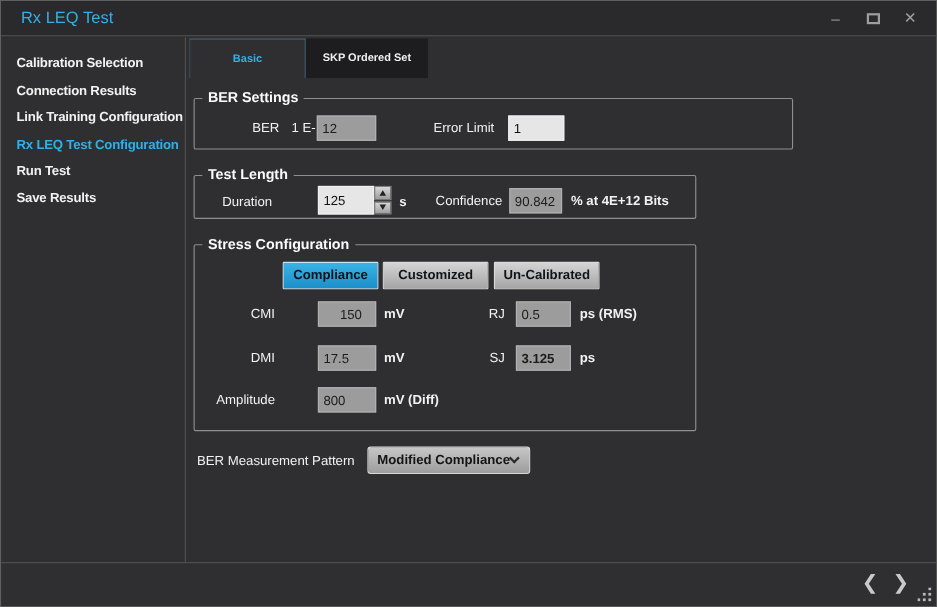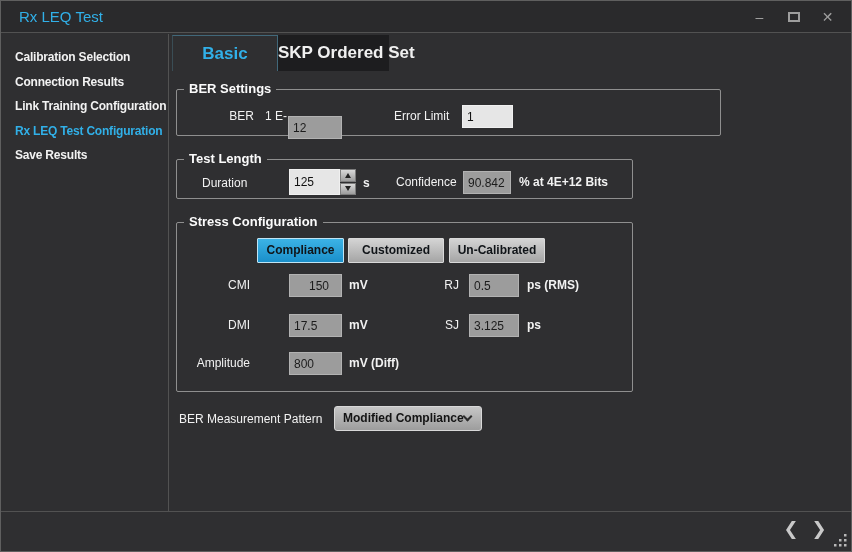--- a/index.html
+++ b/index.html
@@ -35,21 +35,21 @@
   .side-item {
     height:24.6px; line-height:24.6px; padding-left:14px;
     font-size:12px; font-weight:600; letter-spacing:-0.2px;
     color:#f2f2f2; white-space:nowrap; cursor:default;
   }
   .side-item.active { color:#31b0e8; }
 
   
   .tab {
     position:absolute; top:34px; height:36px; line-height:35px; text-align:center;
-    font-size:17px; font-weight:600; white-space:nowrap; cursor:default;
+    font-size:10px; font-weight:600; white-space:nowrap; cursor:default;
   }
   .tab.active {
     left:171px; width:106px; color:#31b0e8; background:#2f2f31;
     border-top:1px solid #41687a; border-left:1px solid #3a4d55; border-right:1px solid #41687a;
   }
   .tab.inactive { left:277px; width:111px; background:#1d1d1f; color:#f0f0f0; }
 
   
   .group { position:absolute; border:1px solid #8f8f8f; border-radius:2px; }
   .legend {
@@ -117,31 +117,32 @@
         </span>
       <span class="win-btn">✕</span>
     </div>
   </div>
 
   <div class="sidebar">
     <div class="side-item">Calibration Selection</div>
     <div class="side-item">Connection Results</div>
     <div class="side-item">Link Training Configuration</div>
     <div class="side-item active">Rx LEQ Test Configuration</div>
+    <div class="side-item">Run Test</div>
     <div class="side-item">Save Results</div>
   </div>
 
   <div class="tab active">Basic</div>
   <div class="tab inactive">SKP Ordered Set</div>
 
   <div class="group" style="left:175px; top:88px; width:545px; height:47px;">
     <div class="legend">BER Settings</div>
     <div class="lbl" style="left:20px; width:57px; top:15px; line-height:23px; text-align:right;">BER</div>
     <div class="lbl" style="left:88px; top:15px; line-height:23px;">1 E-</div>
-    <input class="fld disabled" style="left: 111px; top: 26px; width: 54px; height: 23px;" readonly="" value="12">
+    <input class="fld disabled" style="left: 111px; top: 15px; width: 54px; height: 23px;" readonly="" value="12">
     <div class="lbl" style="left:217px; top:15px; line-height:23px;">Error Limit</div>
     <input class="fld enabled" style="left: 285px; top: 15px; width: 51px; height: 23px;" readonly="" value="1">
   </div>
 
   <div class="group" style="left:175px; top:158px; width:457px; height:40px;">
     <div class="legend">Test Length</div>
     <div class="lbl" style="left:25px; top:10px; line-height:26px;text-align:right;">Duration</div>
     <input class="fld enabled" style="left: 112px; top: 9px; width: 51px; height: 26px;" readonly="" value="125">
     <div class="spinner" style="left:163px; top:9px; height:26px;">
       <div class="spin-btn">
@@ -168,21 +169,21 @@
     <input class="fld disabled" style="left: 112px; top: 51px; width: 53px; height: 23px; padding-left: 19px;" readonly="" value="150">
     <div class="unit" style="left:172px; top:51px; line-height:23px;">mV</div>
     <div class="lbl" style="left:247px; width:35px; top:51px; line-height:23px; text-align:right;">RJ</div>
     <input class="fld disabled" style="left: 292px; top: 51px; width: 50px; height: 23px;" readonly="" value="0.5">
     <div class="unit" style="left:350px; top:51px; line-height:23px;">ps (RMS)</div>
 
     <div class="lbl" style="left:0; width:73px; top:91px; line-height:23px; text-align:right;">DMI</div>
     <input class="fld disabled" style="left: 112px; top: 91px; width: 53px; height: 23px;" readonly="" value="17.5">
     <div class="unit" style="left:172px; top:91px; line-height:23px;">mV</div>
     <div class="lbl" style="left:247px; width:35px; top:91px; line-height:23px; text-align:right;">SJ</div>
-    <input class="fld disabled" style="left: 292px; top: 91px; width: 50px; height: 23px;" readonly="" value="3.125">
+    <input class="fld disabled" style="left: 292px; top: 91px; width: 50px; height: 23px; font-weight: bold;" readonly="" value="3.125">
     <div class="unit" style="left:350px; top:91px; line-height:23px;">ps</div>
 
     <div class="lbl" style="left:0; width:73px; top:129px; line-height:23px; text-align:right;">Amplitude</div>
     <input class="fld disabled" style="left: 112px; top: 129px; width: 53px; height: 23px;" readonly="" value="800">
     <div class="unit" style="left:172px; top:129px; line-height:23px;">mV (Diff)</div>
   </div>
 
   <div class="lbl" style="left:178px; top:406px; line-height:25px;">BER Measurement Pattern</div>
   <div class="dropdown">
     <span>Modified Compliance</span>

